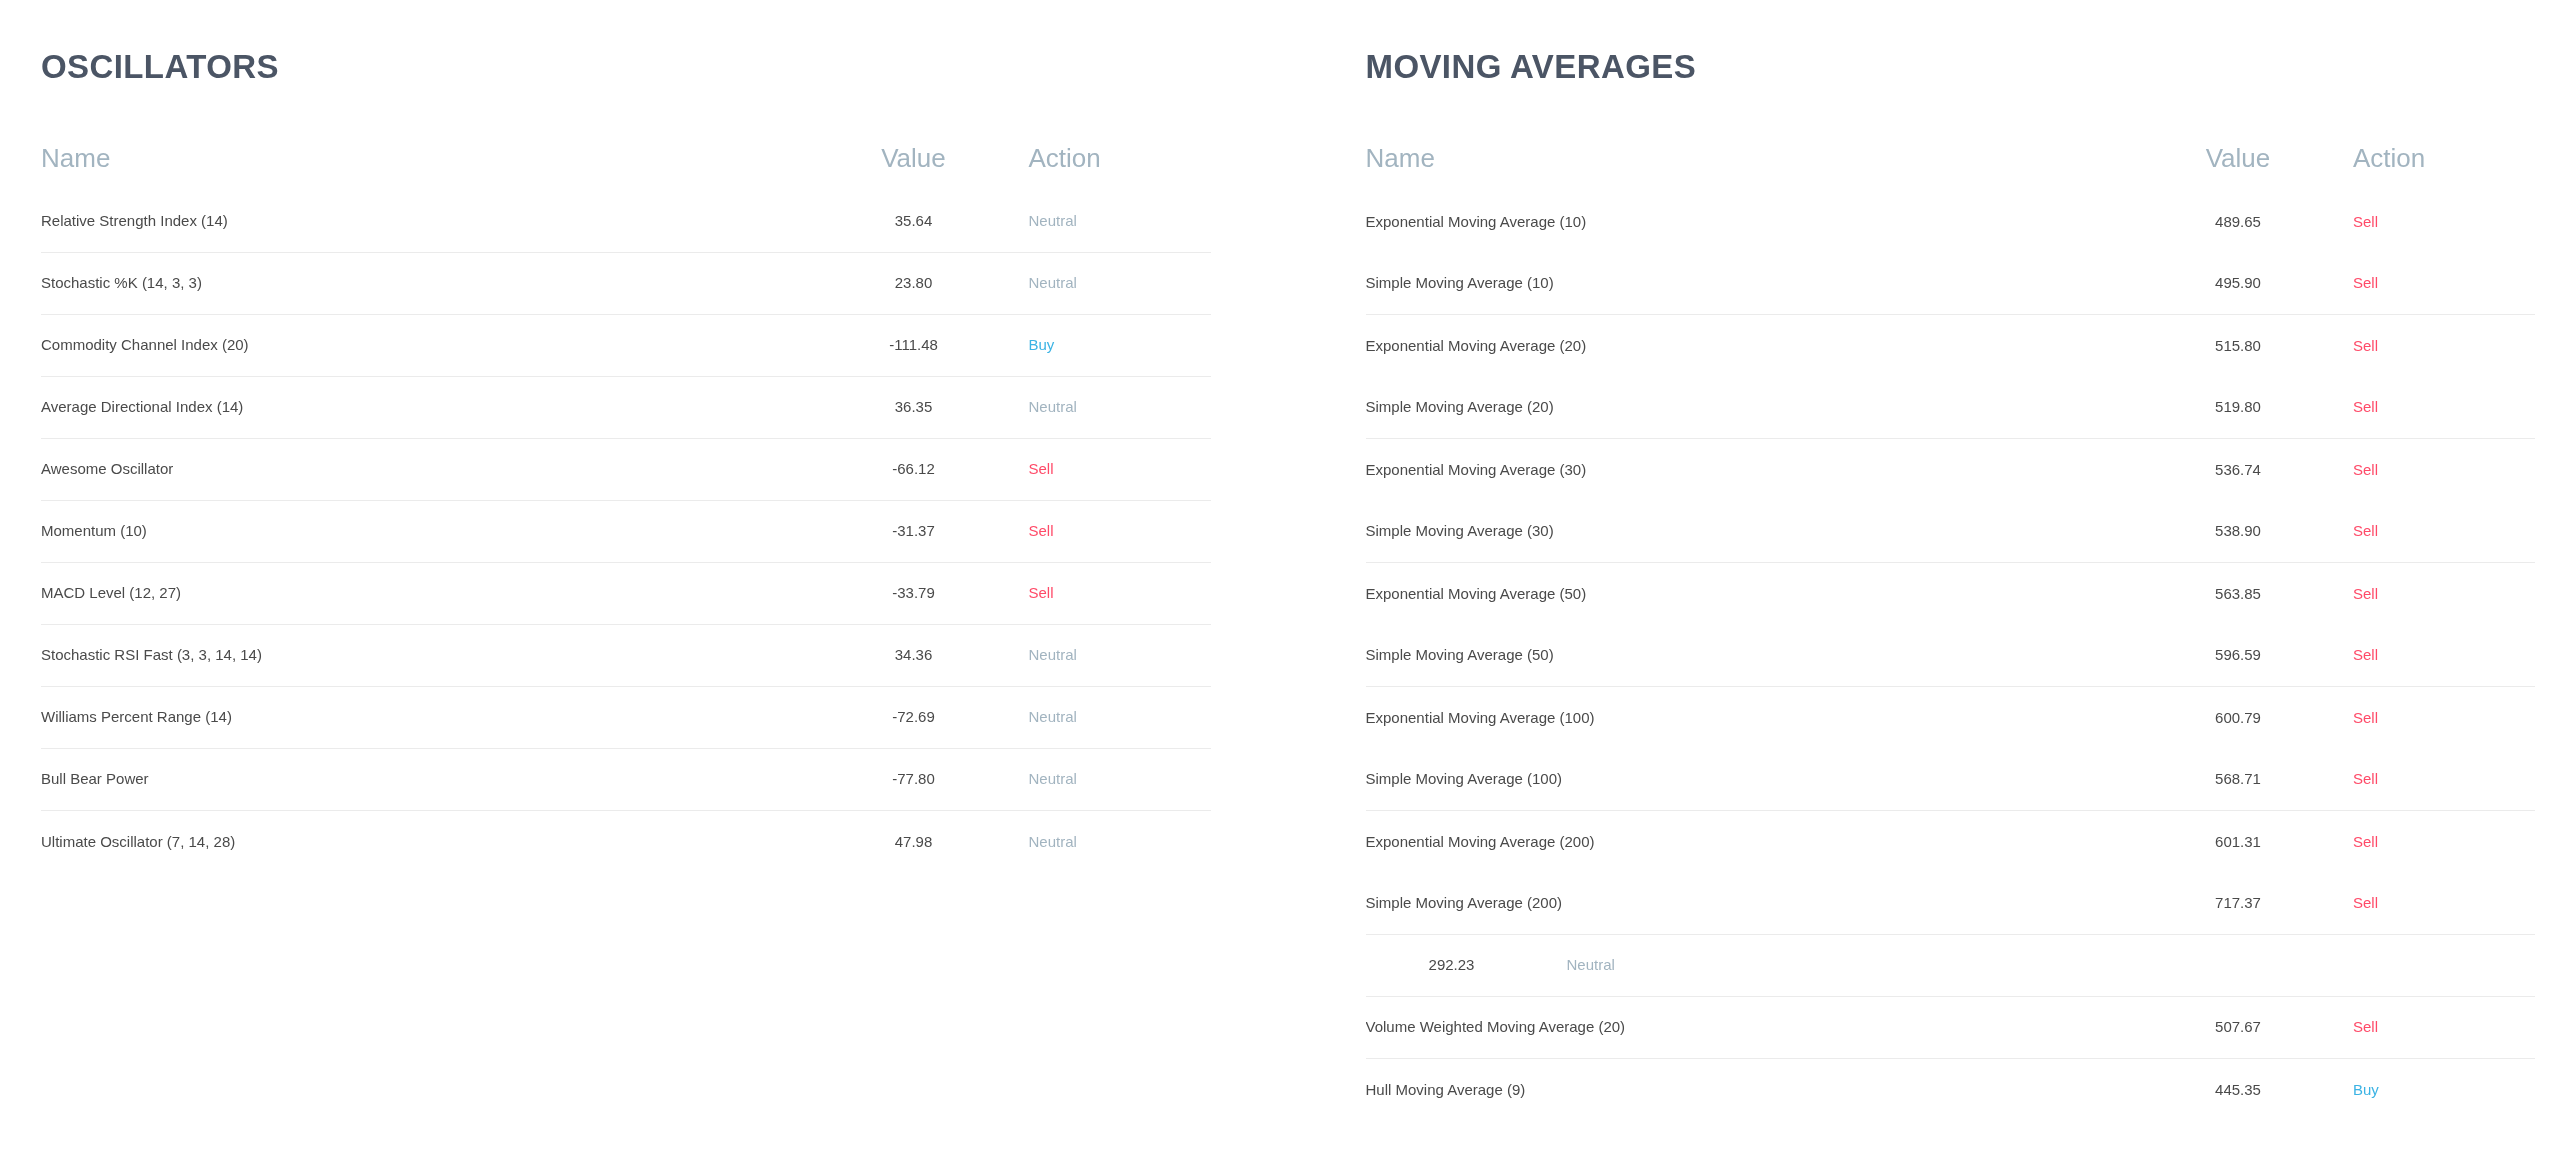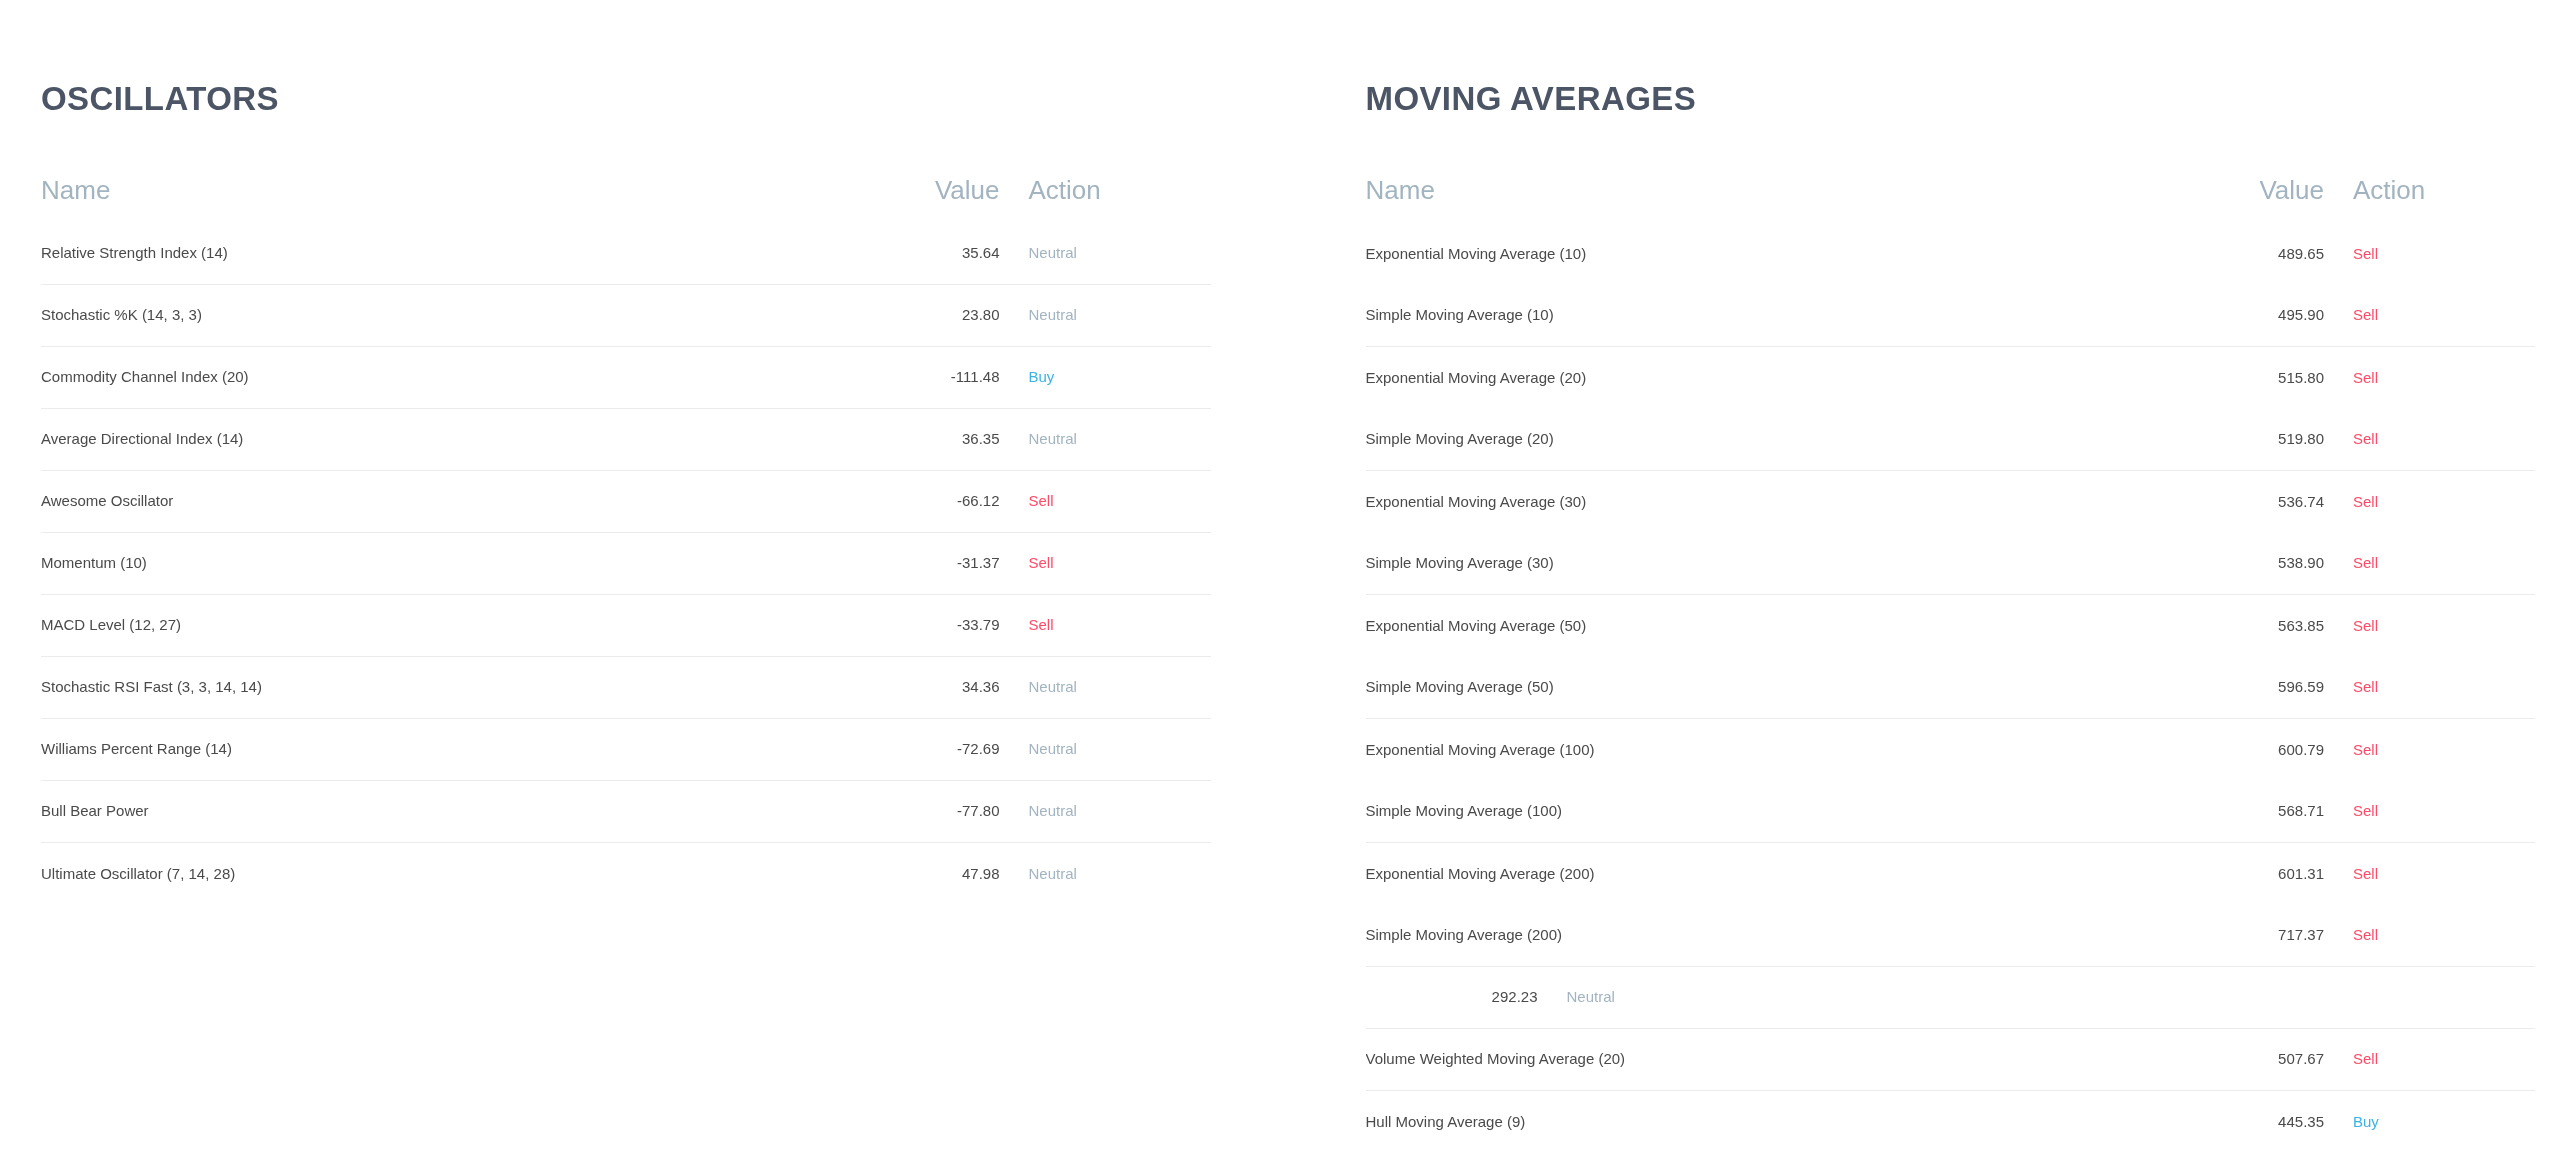--- a/index.html
+++ b/index.html
@@ -18,21 +18,21 @@
     background: var(--c-bg);
     font-family: "Liberation Sans", sans-serif;
     color: var(--c-text);
     overflow: hidden;
   }
   .columns {
     display: flex;
     gap: 155px;
     padding: 48px 41px 0 41px;
   }
-  .col { flex: 1 1 0; min-width: 0; margin-top: 32px; }
+  .col { flex: 1 1 0; min-width: 0; }
   .section-title {
     font-size: 33px;
     font-weight: 700;
     line-height: 38px;
     letter-spacing: 0.4px;
     color: var(--c-heading);
   }
   .thead {
     display: flex;
     align-items: center;
@@ -44,21 +44,21 @@
   .rows { margin-top: 15.5px; }
   .row {
     display: flex;
     align-items: center;
     height: 62px;
     font-size: 15px;
     line-height: 62px;
   }
   .row.sep { border-bottom: 1.7px solid var(--c-divider); }
   .c-name  { flex: 1 1 0; padding-right: 20.6px; white-space: nowrap; overflow: hidden; }
-  .c-value { width: 172px; text-align: right; white-space: nowrap; }
+  .c-value { width: 172px; text-align: center; white-space: nowrap; }
   .c-action { width: 182px; margin-left: 29px; white-space: nowrap; }
   .act-buy { color: var(--c-buy); }
   .act-sell { color: var(--c-sell); }
   .act-neutral { color: var(--c-neutral); }
 </style>
 </head>
 <body>
 
 <div class="columns">
 

